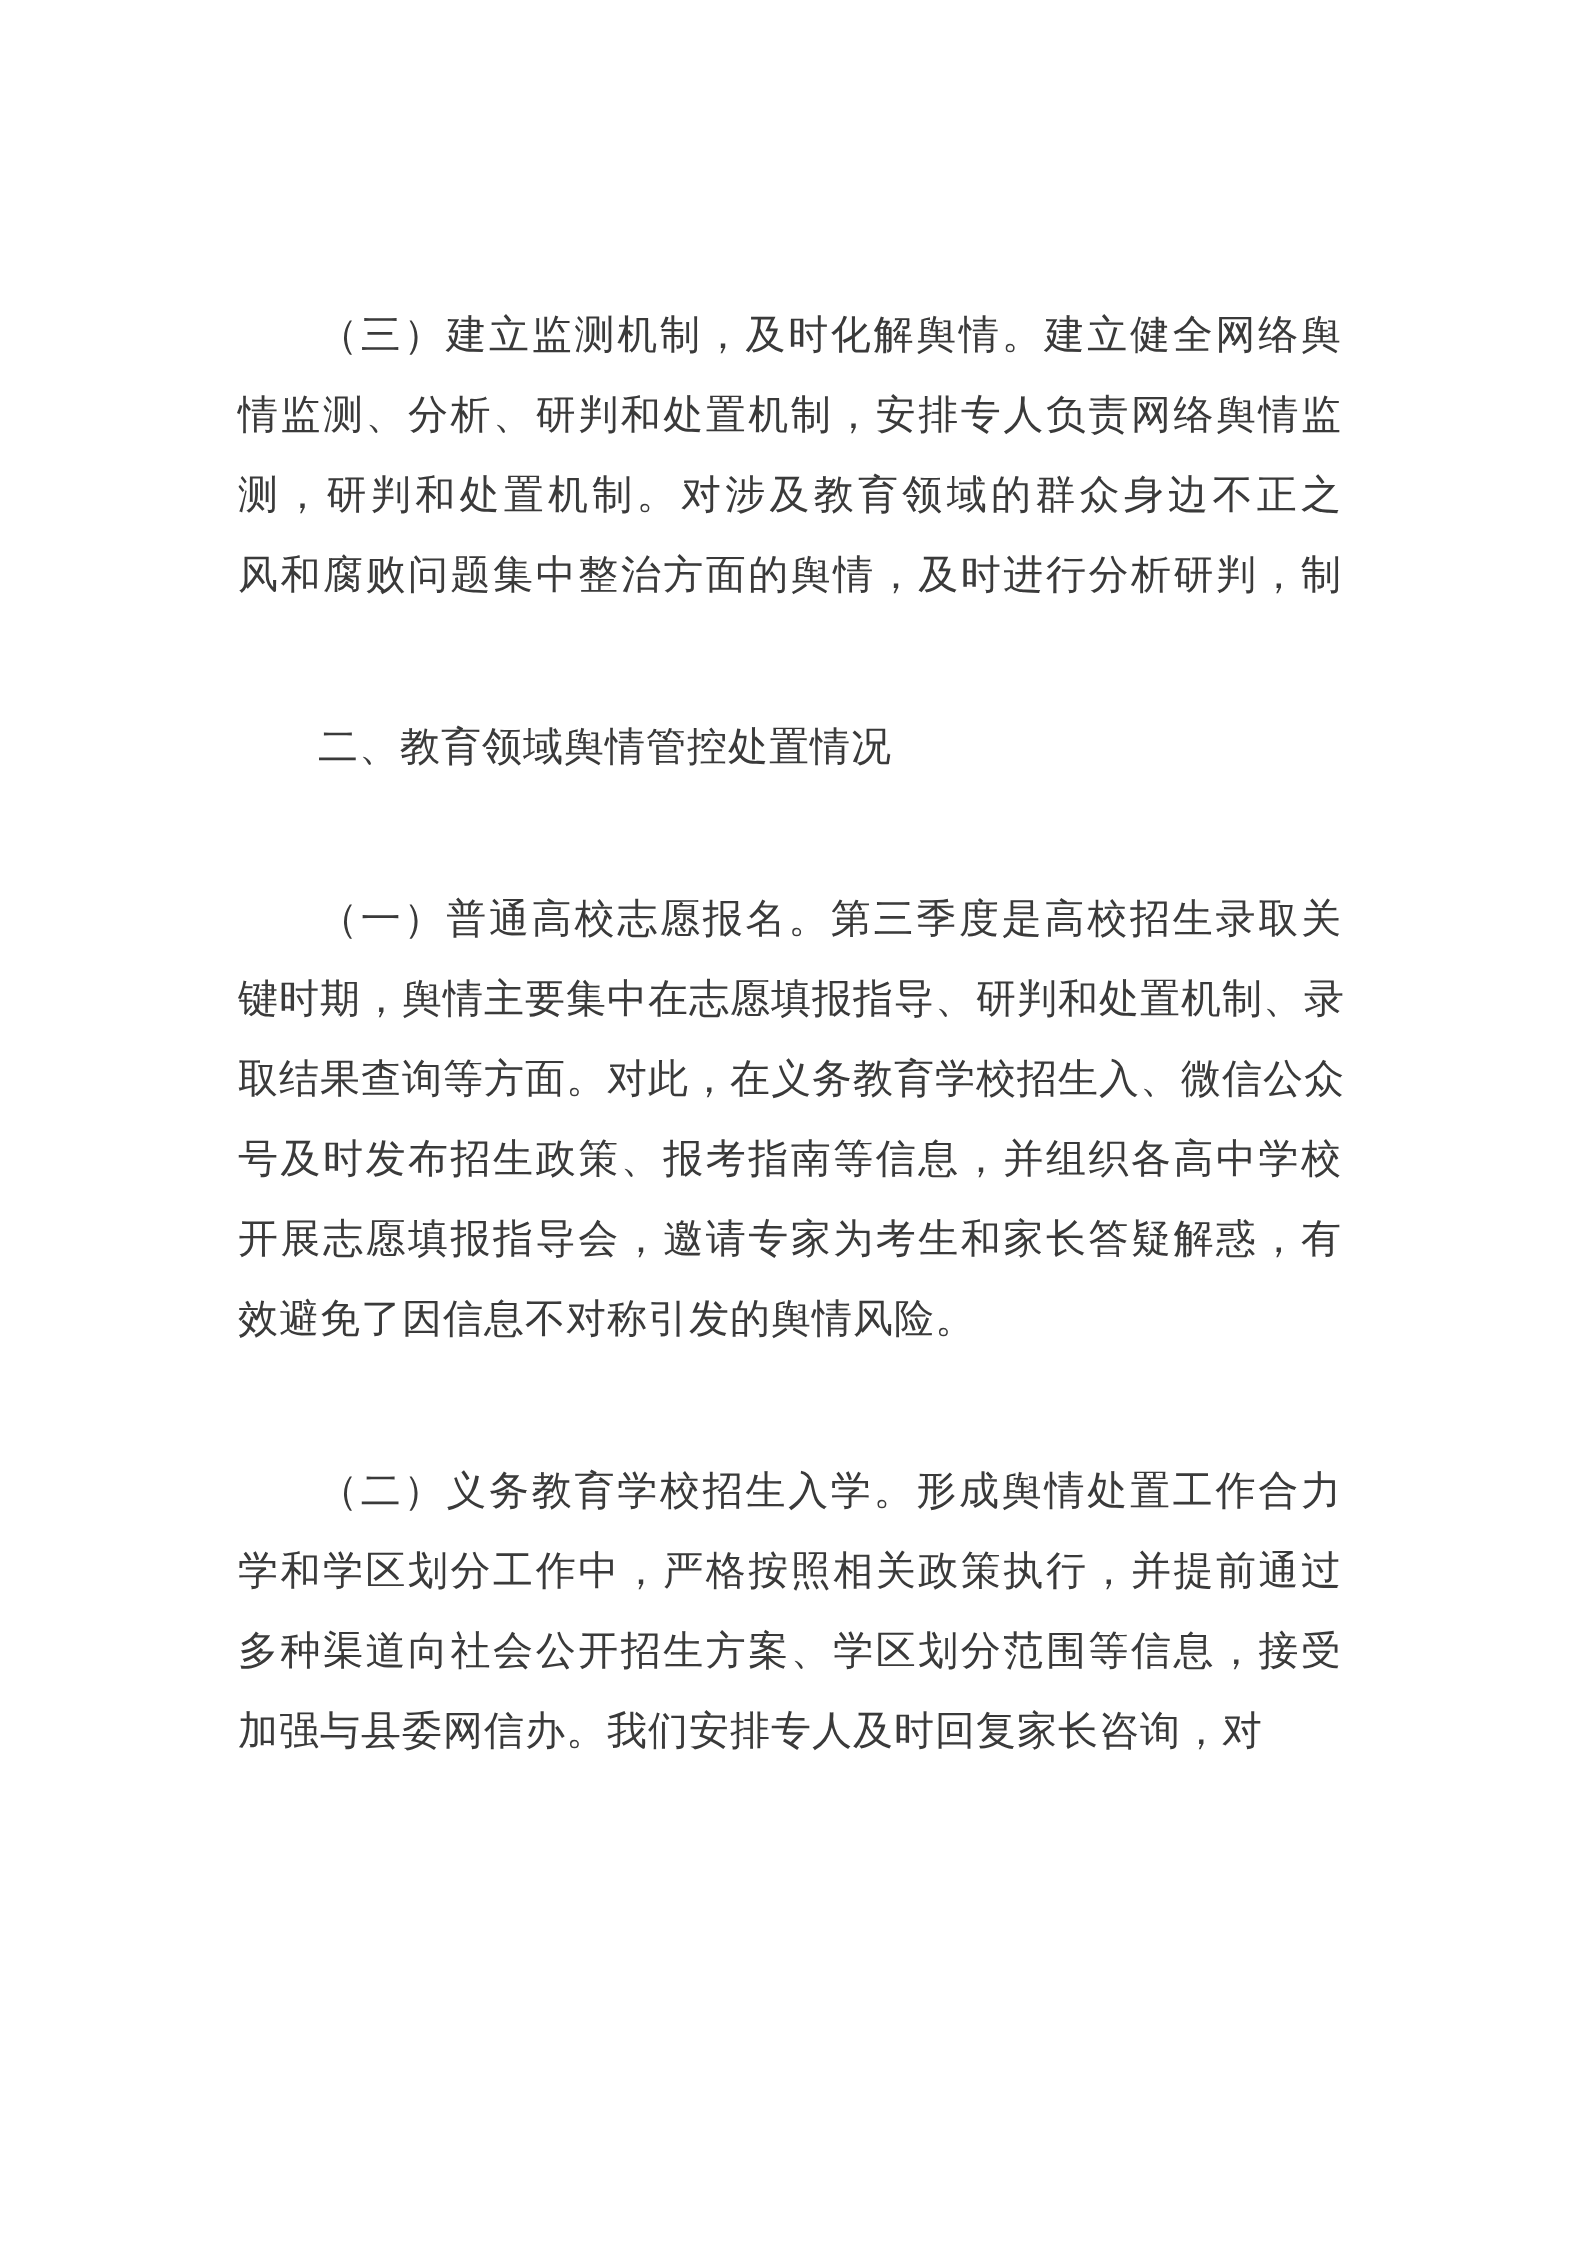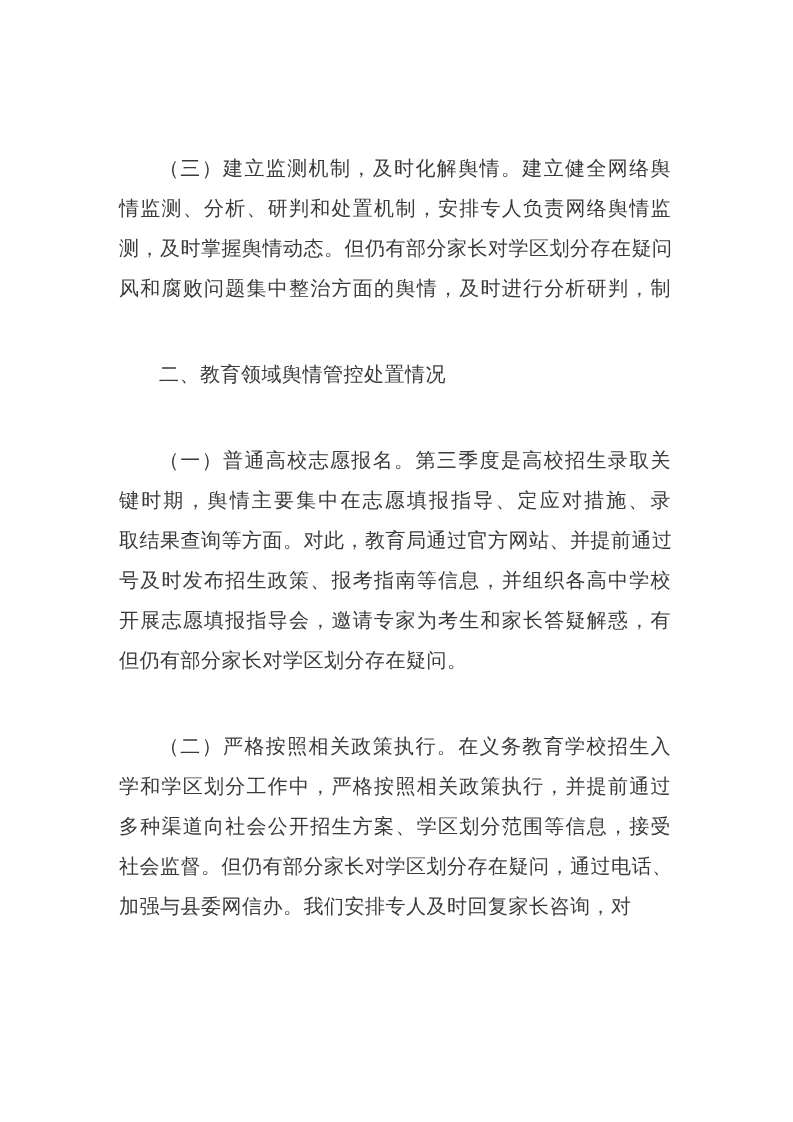--- a/index.html
+++ b/index.html
@@ -42,35 +42,34 @@
   }
 </style>
 </head>
 <body>
 
 <div class="page" style="background: rgb(255, 255, 255);">
   <div class="content" id="document-content" style="color: rgb(58, 58, 58);">
       <div class="block paragraph">
         <div class="line first">（三）建立监测机制，及时化解舆情。建立健全网络舆</div>
         <div class="line">情监测、分析、研判和处置机制，安排专人负责网络舆情监</div>
-        <div class="line">测，及时掌握舆情动态。但仍有部分家长对学区划分存在疑问</div>
+        <div class="line">测，研判和处置机制。对涉及教育领域的群众身边不正之</div>
         <div class="line">风和腐败问题集中整治方面的舆情，及时进行分析研判，制</div>
       </div>
       <div class="block heading">
         <div class="line lastline">二、教育领域舆情管控处置情况</div>
       </div>
       <div class="block paragraph">
         <div class="line first">（一）普通高校志愿报名。第三季度是高校招生录取关</div>
-        <div class="line">键时期，舆情主要集中在志愿填报指导、定应对措施、录</div>
-        <div class="line">取结果查询等方面。对此，教育局通过官方网站、并提前通过</div>
+        <div class="line">键时期，舆情主要集中在志愿填报指导、研判和处置机制、录</div>
+        <div class="line">取结果查询等方面。对此，在义务教育学校招生入、微信公众</div>
         <div class="line">号及时发布招生政策、报考指南等信息，并组织各高中学校</div>
         <div class="line">开展志愿填报指导会，邀请专家为考生和家长答疑解惑，有</div>
-        <div class="line lastline">但仍有部分家长对学区划分存在疑问。</div>
+        <div class="line lastline">效避免了因信息不对称引发的舆情风险。</div>
       </div>
       <div class="block paragraph">
-        <div class="line first">（二）严格按照相关政策执行。在义务教育学校招生入</div>
+        <div class="line first">（二）义务教育学校招生入学。形成舆情处置工作合力</div>
         <div class="line">学和学区划分工作中，严格按照相关政策执行，并提前通过</div>
         <div class="line">多种渠道向社会公开招生方案、学区划分范围等信息，接受</div>
-        <div class="line">社会监督。但仍有部分家长对学区划分存在疑问，通过电话、</div>
         <div class="line lastline">加强与县委网信办。我们安排专人及时回复家长咨询，对</div>
       </div>
     </div>
 </div>
 
 </body></html>

